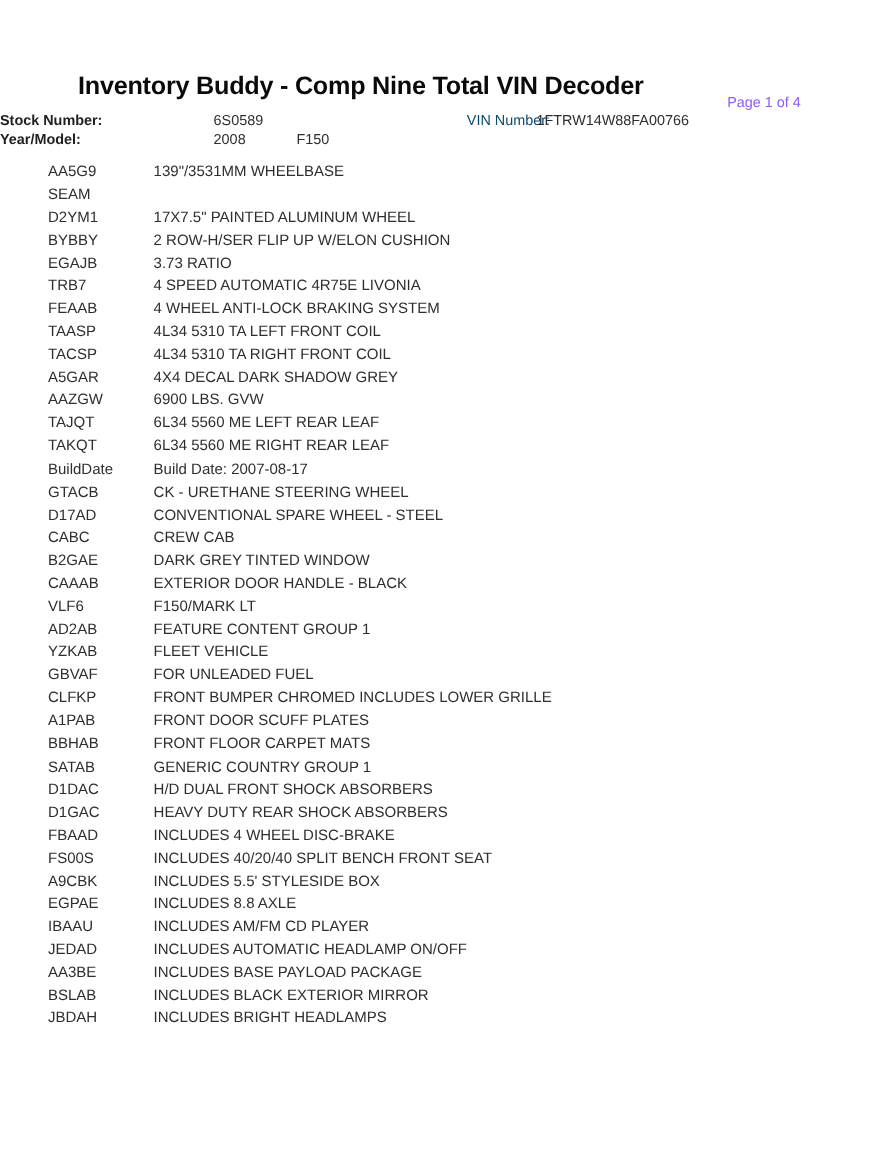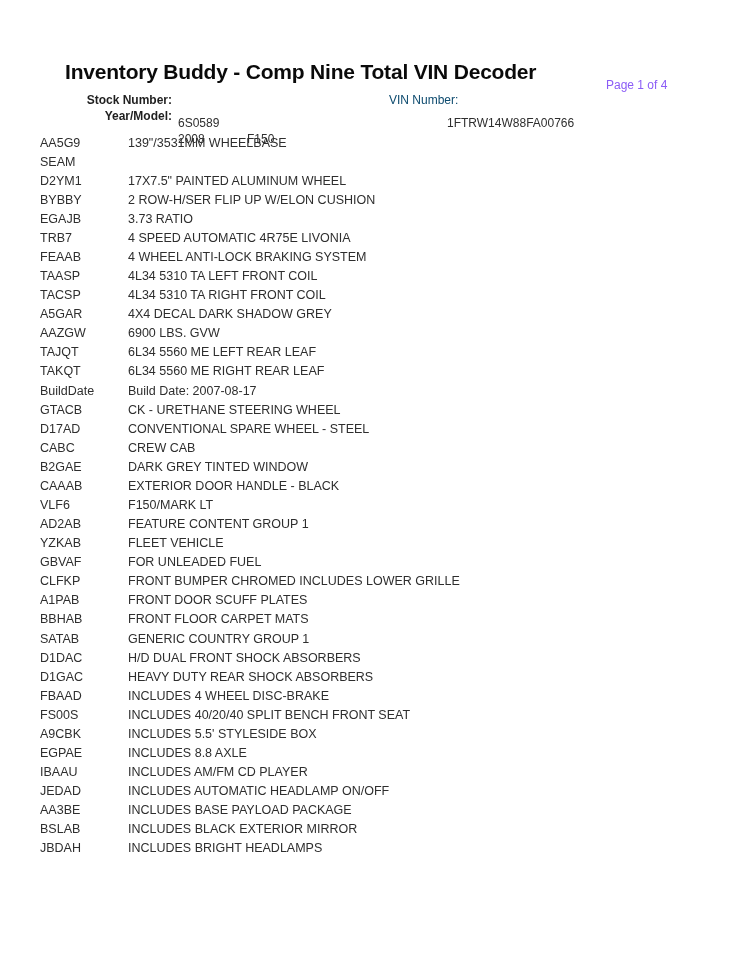--- a/index.html
+++ b/index.html
@@ -41,30 +41,29 @@
     right: 0;
     height: 16px;
     font-size: 12px;
   }
   .info-line.line1 { top: 93px; }
   .info-line.line2 { top: 109px; }
   .info-label {
     position: absolute;
     left: 0;
     width: 172px;
-    text-align: right;
+    text-align: left;
     font-weight: 700;
     color: #1f1f1f;
     white-space: nowrap;
   }
   .info-value {
     position: absolute;
     white-space: nowrap;
     color: #2e2e2e;
-    margin-top: 23px;
   }
   .stock-value, .year-value { left: 178px; }
   .model-value { left: 247px; }
   .vin-label {
     position: absolute;
     left: 389px;
     font-weight: 400;
     color: #0c4a6e;
     white-space: nowrap;
   }

